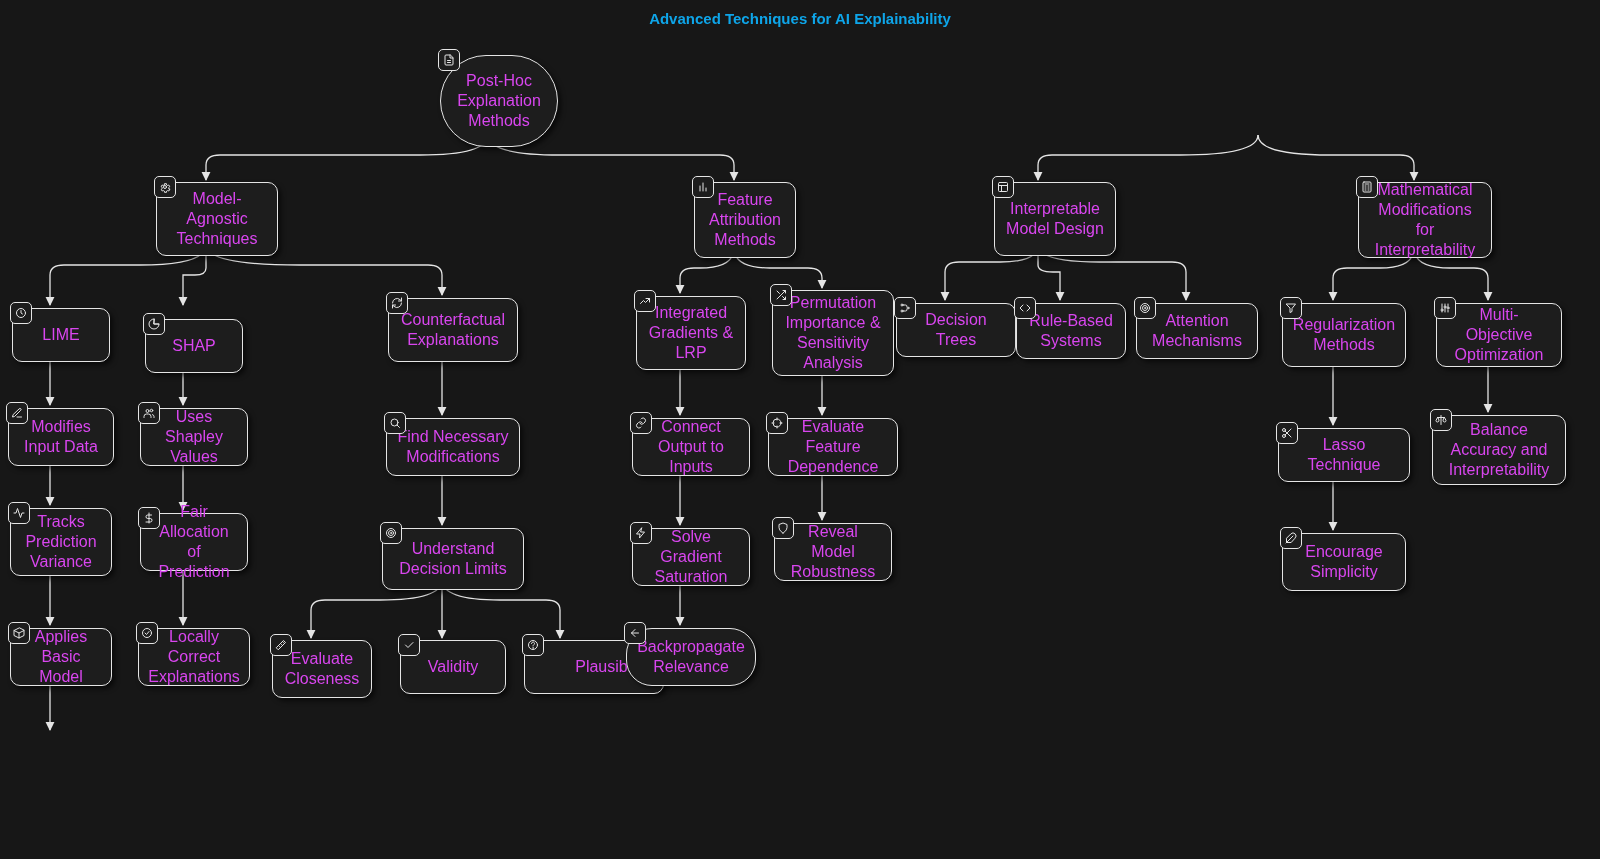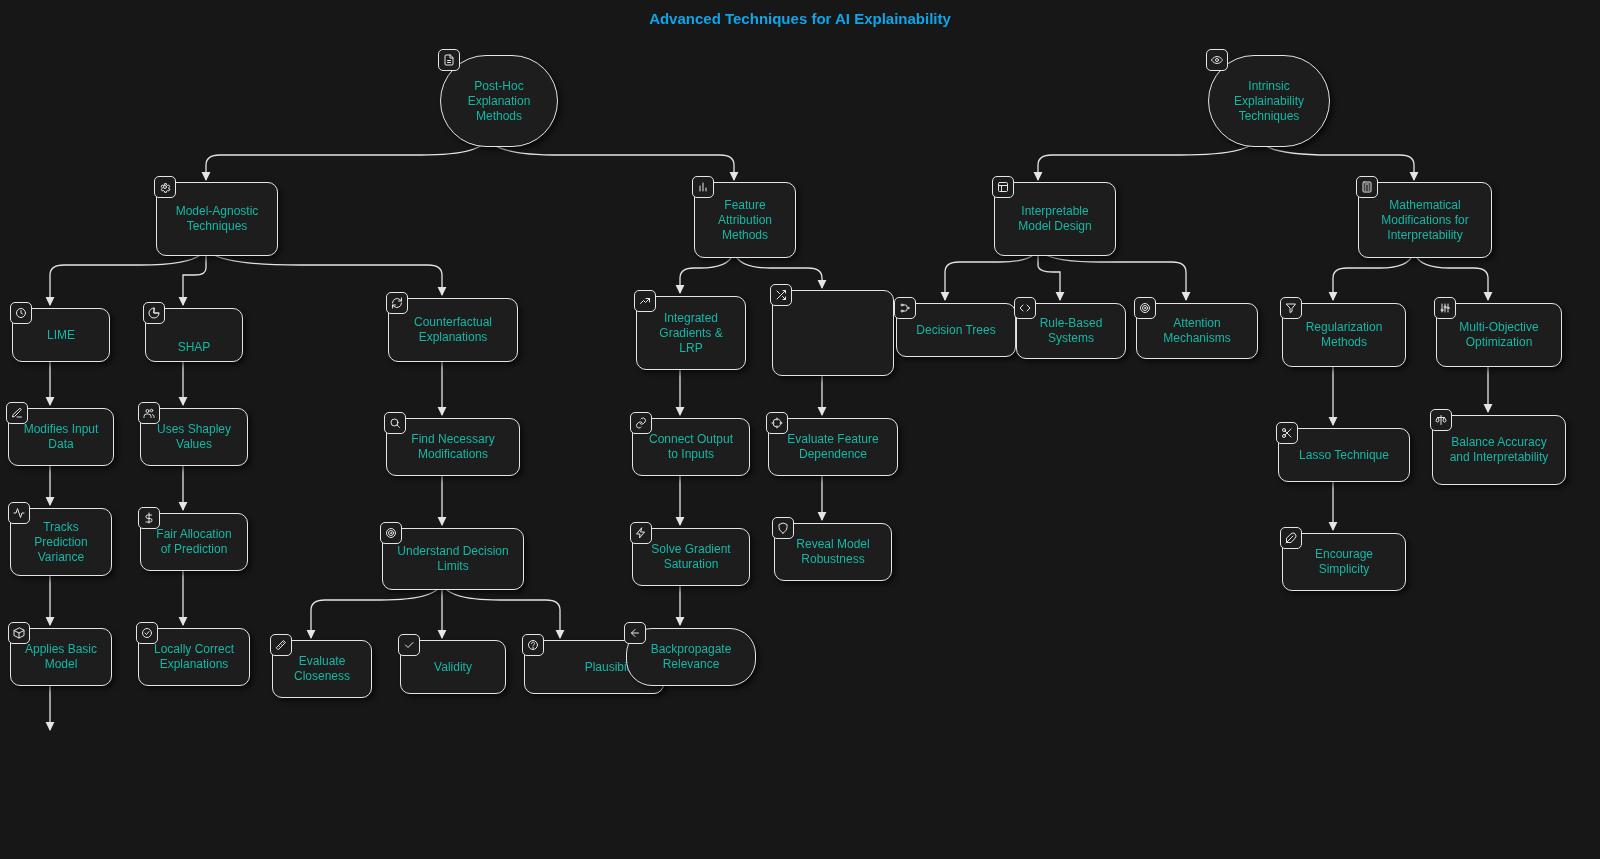--- a/index.html
+++ b/index.html
@@ -1,20 +1,20 @@
 <!DOCTYPE html>
 <html><head>
 <meta charset="utf-8">
 <style>
   html,body{margin:0;padding:0;background:#171717;font-family:Arial,Helvetica,sans-serif;}
   .stage{position:relative;width:1600px;height:859px;background:#171717;overflow:hidden;}
   .title{position:absolute;width:100%;text-align:center;top:10px;color:#0ea5e9;font-weight:bold;font-size:15px;}
   svg.edges{position:absolute;left:0;top:0;width:1600px;height:859px;pointer-events:none;}
-  .node{position:absolute;background:#1d1d1d;border:1px solid #e5e5e5;color:#14b8a6;
-        border-radius:10px;box-shadow:3px 3px 5px rgba(0,0,0,0.6);font-size:12px;line-height:1.25;
+  .node{position:absolute;background:#1d1d1d;border:1px solid #e5e5e5;color:#d946ef;
+        border-radius:10px;box-shadow:3px 3px 5px rgba(0,0,0,0.6);font-size:16px;line-height:1.25;
         text-align:center;display:flex;align-items:center;justify-content:center;padding:6px 10px;}
   .node.root{border-radius:55px/55px;}
   .icon{position:absolute;left:-3px;top:-7px;width:20px;height:20px;border:1px solid #e5e5e5;
         border-radius:5px;background:#1d1d1d;display:flex;align-items:center;justify-content:center;}
   .icon svg{width:12px;height:12px;stroke:#e5e5e5;fill:none;stroke-width:2;stroke-linecap:round;stroke-linejoin:round;}
 </style>
 </head>
 <body>
 
 <div class="stage">
@@ -80,29 +80,20 @@
   <div class="node root" style="left:440px;top:55px;width:96px;height:78px;">
     <span class="icon">
         <svg viewBox="0 0 24 24">
           <path d="M14 2H6a2 2 0 0 0-2 2v16a2 2 0 0 0 2 2h12a2 2 0 0 0 2-2V8z"></path>
           <path d="M14 2v6h6"></path>
           <path d="M9 13h6M9 17h6"></path>
         </svg>
       </span>
     <span>Post-Hoc Explanation Methods</span>
   </div>
-  <div class="node root" style="left:1208px;top:55px;width:100px;height:78px;">
-    <span class="icon">
-        <svg viewBox="0 0 24 24">
-          <path d="M1 12s4-7 11-7 11 7 11 7-4 7-11 7S1 12 1 12z"></path>
-          <circle cx="12" cy="12" r="3"></circle>
-        </svg>
-      </span>
-    <span>Intrinsic Explainability Techniques</span>
-  </div>
 
   <div class="node" style="left:156px;top:182px;width:100px;height:60px;">
     <span class="icon">
         <svg viewBox="0 0 24 24">
           <circle cx="12" cy="12" r="3"></circle>
           <path d="M19.4 15a7.5 7.5 0 0 0 .1-1 7.5 7.5 0 0 0-.1-1l2.1-1.6-2-3.4-2.5 1a7.6 7.6 0 0 0-1.7-1l-.4-2.6h-4l-.4 2.6a7.6 7.6 0 0 0-1.7 1l-2.5-1-2 3.4L6.5 13a7.5 7.5 0 0 0 0 2l-2.1 1.6 2 3.4 2.5-1a7.6 7.6 0 0 0 1.7 1l.4 2.6h4l.4-2.6a7.6 7.6 0 0 0 1.7-1l2.5 1 2-3.4z"></path>
         </svg>
       </span>
     <span>Model-Agnostic Techniques</span>
   </div>
@@ -135,21 +126,21 @@
 
   <div class="node" style="left:12px;top:308px;width:76px;height:40px;">
     <span class="icon">
         <svg viewBox="0 0 24 24">
           <circle cx="12" cy="12" r="9"></circle>
           <path d="M12 7v5l3 2"></path>
         </svg>
       </span>
     <span>LIME</span>
   </div>
-  <div class="node" style="left:145px;top:308px;width:76px;height:40px;align-items:flex-end;">
+  <div class="node" style="left:145px;top:319px;width:76px;height:40px;">
     <span class="icon">
         <svg viewBox="0 0 24 24">
           <path d="M12 2a10 10 0 1 0 10 10H12z"></path>
           <path d="M12 2v10h10"></path>
         </svg>
       </span>
     <span>SHAP</span>
   </div>
   <div class="node" style="left:388px;top:298px;width:108px;height:50px;">
     <span class="icon">
@@ -174,20 +165,21 @@
   <div class="node" style="left:772px;top:290px;width:100px;height:72px;">
     <span class="icon">
         <svg viewBox="0 0 24 24">
           <path d="M16 3h5v5"></path>
           <path d="M4 20L21 3"></path>
           <path d="M21 16v5h-5"></path>
           <path d="M15 15l6 6"></path>
           <path d="M4 4l5 5"></path>
         </svg>
       </span>
+    <span>Permutation Importance &amp; Sensitivity Analysis</span>
   </div>
   <div class="node" style="left:896px;top:303px;width:98px;height:40px;">
     <span class="icon">
         <svg viewBox="0 0 24 24">
           <circle cx="6" cy="6" r="2"></circle>
           <circle cx="6" cy="18" r="2"></circle>
           <circle cx="18" cy="12" r="2"></circle>
           <path d="M8 6h5a3 3 0 0 1 3 3v0M8 18h5a3 3 0 0 0 3-3v0"></path>
         </svg>
       </span>

